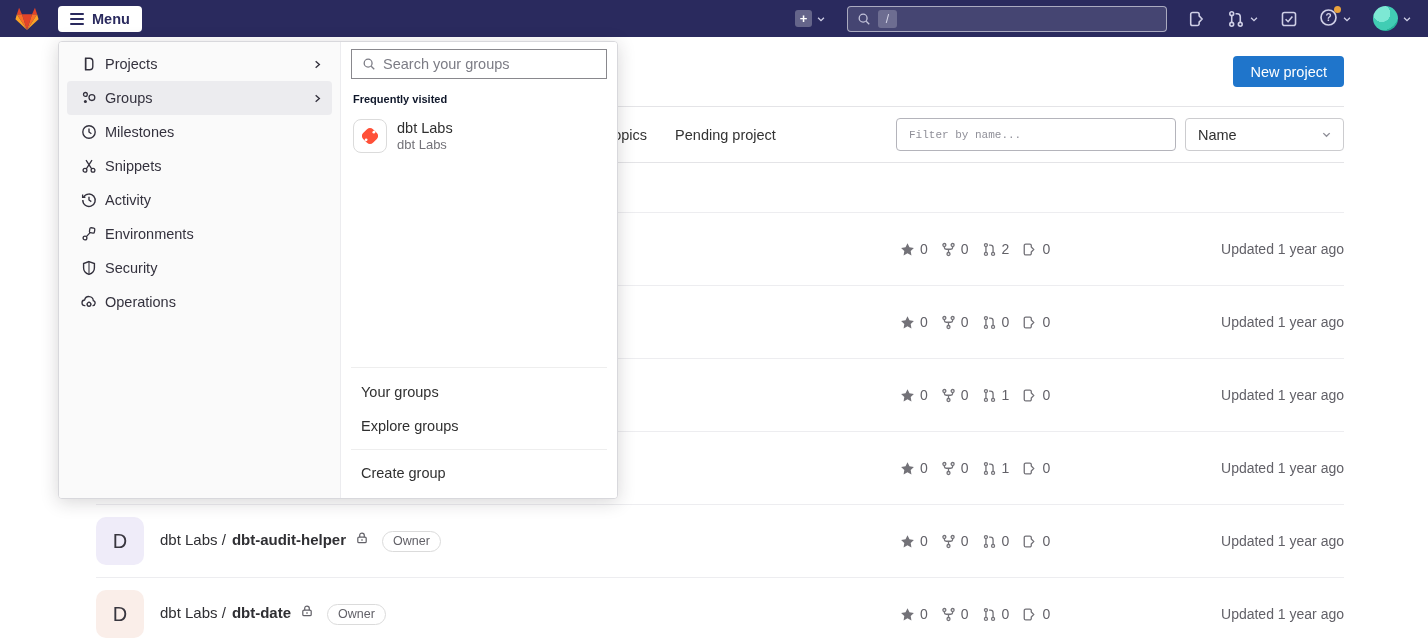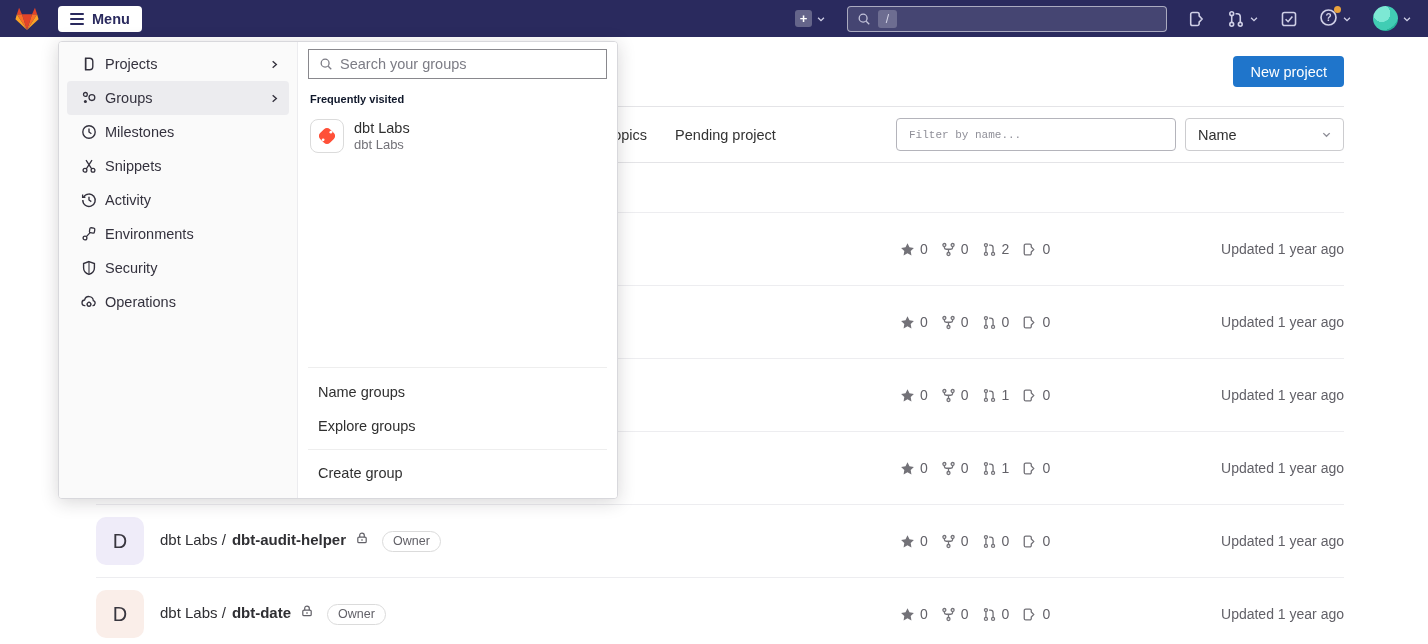--- a/index.html
+++ b/index.html
@@ -59,21 +59,21 @@
   .row-right { width:444px; display:flex; align-items:center; }
   .stats { display:flex; gap:13px; align-items:center; }
   .stat { display:flex; align-items:center; gap:5px; font-size:14px; color:#626168; cursor:pointer; }
   .stat svg { display:block; }
   .updated { flex:1; text-align:right; font-size:14px; color:#626168; white-space:nowrap; }
 
   
   .menu-dropdown { position:absolute; left:58px; top:41px; width:560px; height:458px; z-index:30;
     display:flex; border:1px solid #d8d8dc; border-radius:4px; background:#fff;
     box-shadow:0 3px 18px rgba(31,30,36,.18); overflow:hidden; }
-  .menu-col { width:239px; background:#fafafa; border-right:1px solid #ececef; padding-top:5px; flex-shrink:0; }
+  .menu-col { width:282px; background:#fafafa; border-right:1px solid #ececef; padding-top:5px; flex-shrink:0; }
   .menu-item { height:34px; margin:0 8px; padding:0 9px 0 14px; border-radius:4px;
     display:flex; align-items:center; gap:8px; font-size:14.5px; color:#34323e; cursor:pointer; }
   .menu-item.active { background:#ececef; }
   .menu-item .mi-icon { display:flex; width:16px; justify-content:center; }
   .menu-item .mi-chev { margin-left:auto; display:flex; }
   .groups-col { flex:1; display:flex; flex-direction:column; padding:7px 10px 6px 10px; background:#fff; }
   .grp-search { display:flex; align-items:center; gap:7px; height:30px; border:1px solid #89888d;
     border-radius:0; padding:0 10px; }
   .grp-search input { flex:1; border:none; outline:none; font-size:14.5px; color:#303030; }
   .grp-search input::placeholder { color:#7c7c85; }
@@ -567,20 +567,20 @@
           <circle cx="16.2" cy="7.8" r="1.5" fill="#fff"></circle>
           <circle cx="7.8" cy="16.2" r="1.5" fill="#fff"></circle>
         </svg>
       </span>
       <span>
         <div class="freq-title">dbt Labs</div>
         <div class="freq-sub">dbt Labs</div>
       </span>
     </div>
     <div class="grp-links">
-      <div class="grp-link">Name groups</div>
+      <div class="grp-link">Your groups</div>
       <div class="grp-link">Explore groups</div>
     </div>
     <div class="grp-create-sec">
       <div class="grp-link">Create group</div>
     </div>
   </div>
 </div>
 
 </body></html>

